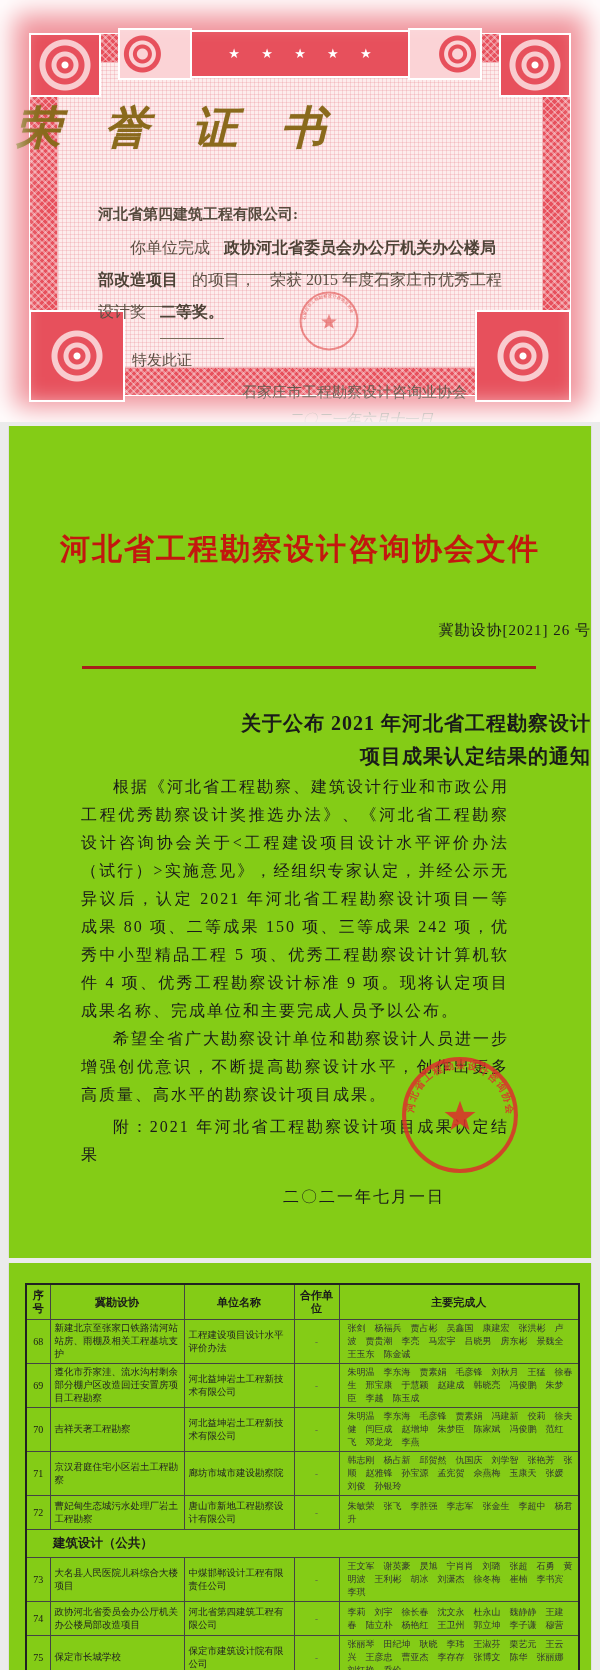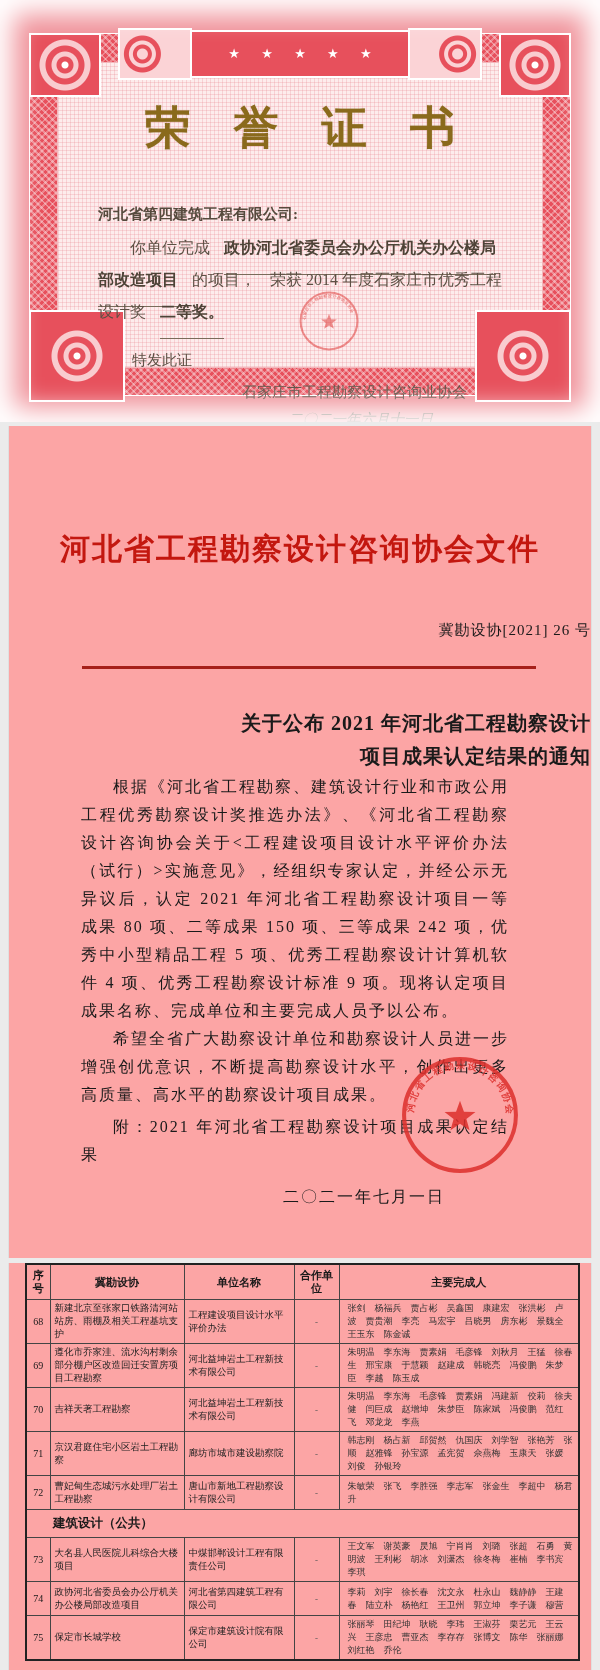--- a/index.html
+++ b/index.html
@@ -56,62 +56,63 @@
     position:absolute;width:72px;height:64px;z-index:2;border:2px solid #fff;
     background:
       radial-gradient(circle at 50% 50%, #fff 0 3px, var(--cert-red) 4px 8px, #f9cccf 9px 13px, var(--cert-red) 14px 19px, #f9cccf 20px 25px, var(--cert-red) 26px 100%);
   }
   .cert-corner.tl{left:29px;top:33px;}
   .cert-corner.tr{right:29px;top:33px;}
   .cert-corner.bl{left:29px;bottom:20px;width:96px;height:92px;}
   .cert-corner.br{right:29px;bottom:20px;width:96px;height:92px;}
   .cert-title{
     position:absolute;top:98px;left:0;right:0;z-index:5;
-    text-align:center;font-size:45px;font-weight:bold;
+    text-align:left;font-size:45px;font-weight:bold;
     letter-spacing:16px;padding-left:16px;color:var(--cert-gold);
     text-shadow:0 0 1px rgba(120,90,20,.5);
+    font-style:italic;
   }
   .cert-text{
     position:absolute;left:98px;right:56px;top:203px;z-index:5;
     color:#5d5044;
   }
   .cert-recipient{font-size:15px;font-weight:bold;line-height:22px;color:#564a3d;}
   .cert-line{font-size:16px;line-height:30px;}
   .cert-line.first{margin-top:8px;text-indent:32px;}
   .cert-line.mid{margin-top:2px;}
   .cert-ul{font-weight:bold;color:#4e4337;border-bottom:1px solid #7a6b5a;padding-bottom:18px;}
   .gap{margin-left:14px;}
   .cert-issue{margin:20px 0 0 34px;font-size:15px;line-height:26px;}
   .cert-issuer{margin:6px 0 0 144px;font-size:15px;line-height:26px;}
   .cert-date2{margin:2px 0 0 190px;font-size:14.5px;line-height:24px;font-style:italic;}
   .cert-seal{position:absolute;left:298px;top:290px;width:62px;height:62px;opacity:.5;z-index:4;}
   
   .page-white{
-    width:584px;margin:0 auto;background:#fca5a5;
+    width:584px;margin:0 auto;background:#84cc16;
     border-left:1px solid #e0e0e0;border-right:1px solid #e0e0e0;
   }
   .doc-page{position:relative;height:832px;margin-top:4px;padding-top:102px;}
   .doc-header{
     text-align:center;font-size:30px;font-weight:bold;
     color:var(--brand-red);letter-spacing:2px;line-height:42px;
   }
   .doc-number{text-align:right;margin-top:48px;font-size:15px;line-height:24px;letter-spacing:1px;}
   .red-line{height:3px;background:#a6201a;border:none;margin:24px 55px 0 73px;}
   .doc-title{text-align:right;margin-top:38px;font-size:20px;font-weight:bold;line-height:33px;letter-spacing:1px;}
   .doc-body{padding:0 82px 0 72px;}
   .salutation{margin-top:26px;font-size:16px;line-height:28px;letter-spacing:1px;}
   .para{font-size:16px;line-height:28px;letter-spacing:2px;text-align:justify;text-indent:2em;}
   .attachment{margin-top:4px;}
   .doc-date{margin-top:18px;text-align:right;padding-right:64px;font-size:16px;letter-spacing:2px;}
   .doc-stamp{position:absolute;left:390px;top:628px;width:122px;height:122px;opacity:.85;}
   .seal-ring{fill:none;stroke:var(--seal-red);stroke-width:4;}
   .seal-text{font-size:9.5px;font-weight:bold;fill:var(--seal-red);letter-spacing:1.5px;}
   .seal-star{fill:var(--seal-red);}
   
-  .table-page{height:407px;margin-top:5px;}
+  .table-page{height:407px;margin-top:5px;padding-top:20px;}
   table.results{
     border-collapse:collapse;margin-left:16px;width:553px;
     border:2px solid #222;table-layout:fixed;
   }
   table.results th, table.results td{
     border:1px solid #444;vertical-align:middle;
   }
   table.results th{font-size:11px;font-weight:bold;line-height:13px;padding:4px 1px;text-align:center;}
   td.cell-no{font-size:10px;text-align:center;}
   td.cell-project, td.cell-unit{font-size:9.5px;line-height:13px;padding:2px 4px;color:#222;}
@@ -132,21 +133,21 @@
   <div class="cert-corner br"></div>
   <div class="cert-scroll left"></div>
   <div class="cert-scroll right"></div>
   <div class="cert-banner">
     <span>★ ★ ★ ★ ★</span>
   </div>
   <h1 class="cert-title">荣 誉 证 书</h1>
   <div class="cert-text">
     <p class="cert-recipient">河北省第四建筑工程有限公司:</p>
     <p class="cert-line first"><span>你单位完成</span><span class="cert-ul gap">政协河北省委员会办公厅机关办公楼局</span></p>
-    <p class="cert-line mid"><span class="cert-ul">部改造项目</span><span class="gap">的项目，</span><span class="gap">荣获 2014 年度石家庄市优秀工程</span></p>
+    <p class="cert-line mid"><span class="cert-ul">部改造项目</span><span class="gap">的项目，</span><span class="gap">荣获 2015 年度石家庄市优秀工程</span></p>
     <p class="cert-line mid"><span>设计奖</span><span class="cert-ul gap">二等奖。</span></p>
     <p class="cert-issue">特发此证</p>
     <p class="cert-issuer">石家庄市工程勘察设计咨询业协会</p>
     <p class="cert-date2">二〇二一年六月十一日</p>
   </div>
   <svg class="cert-seal" viewBox="0 0 120 120">
     <defs>
         <path id="certArc" d="M14,60 a46,46 0 1,1 92,0 a46,46 0 1,1 -92,0"></path>
       </defs>
     <circle class="seal-ring" cx="60" cy="60" r="55"></circle>

